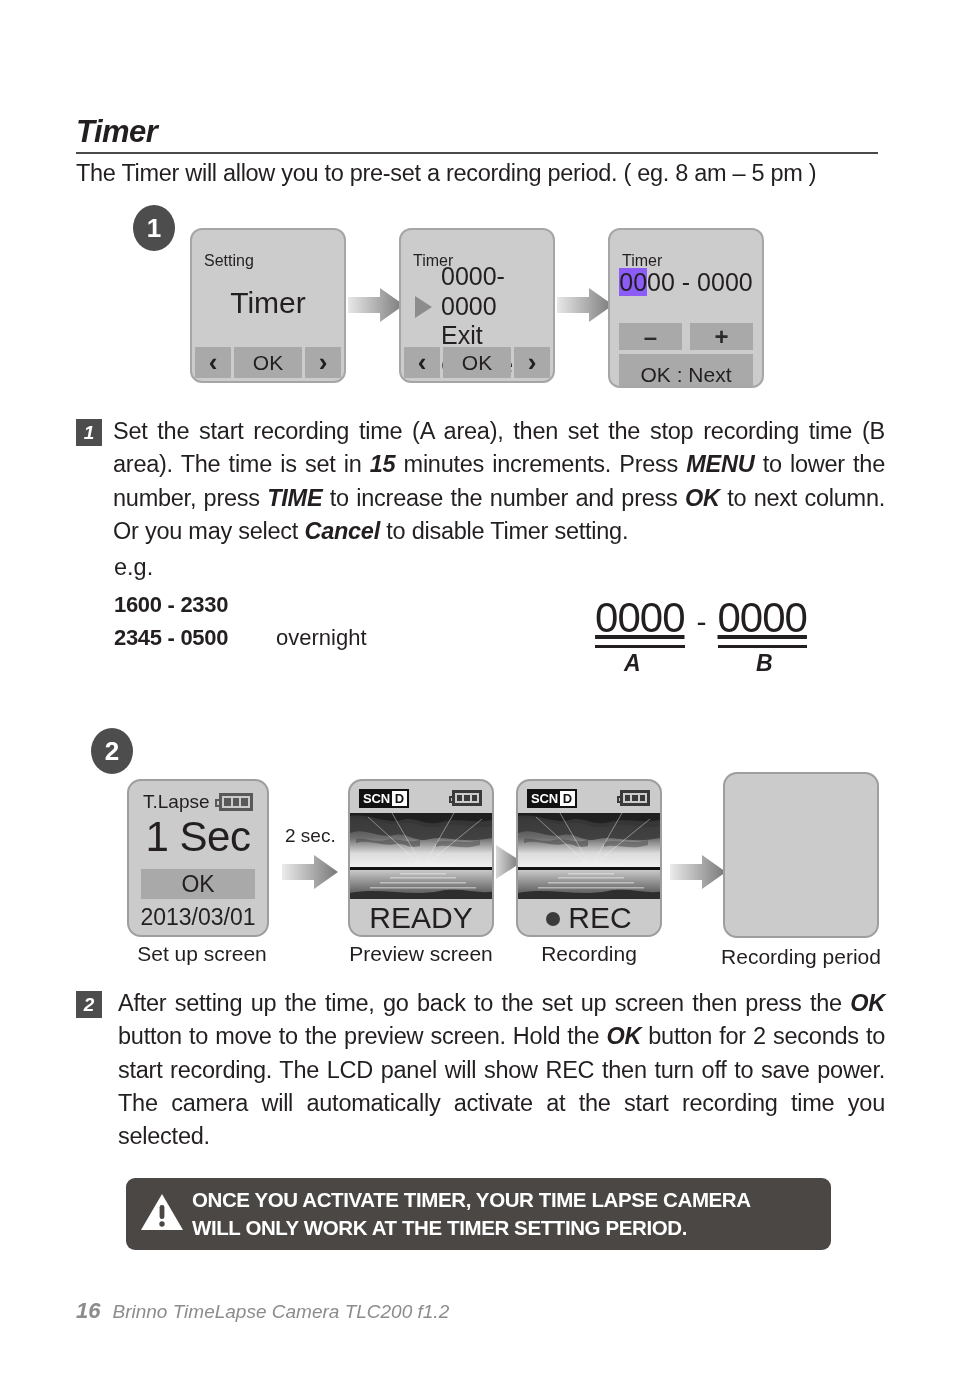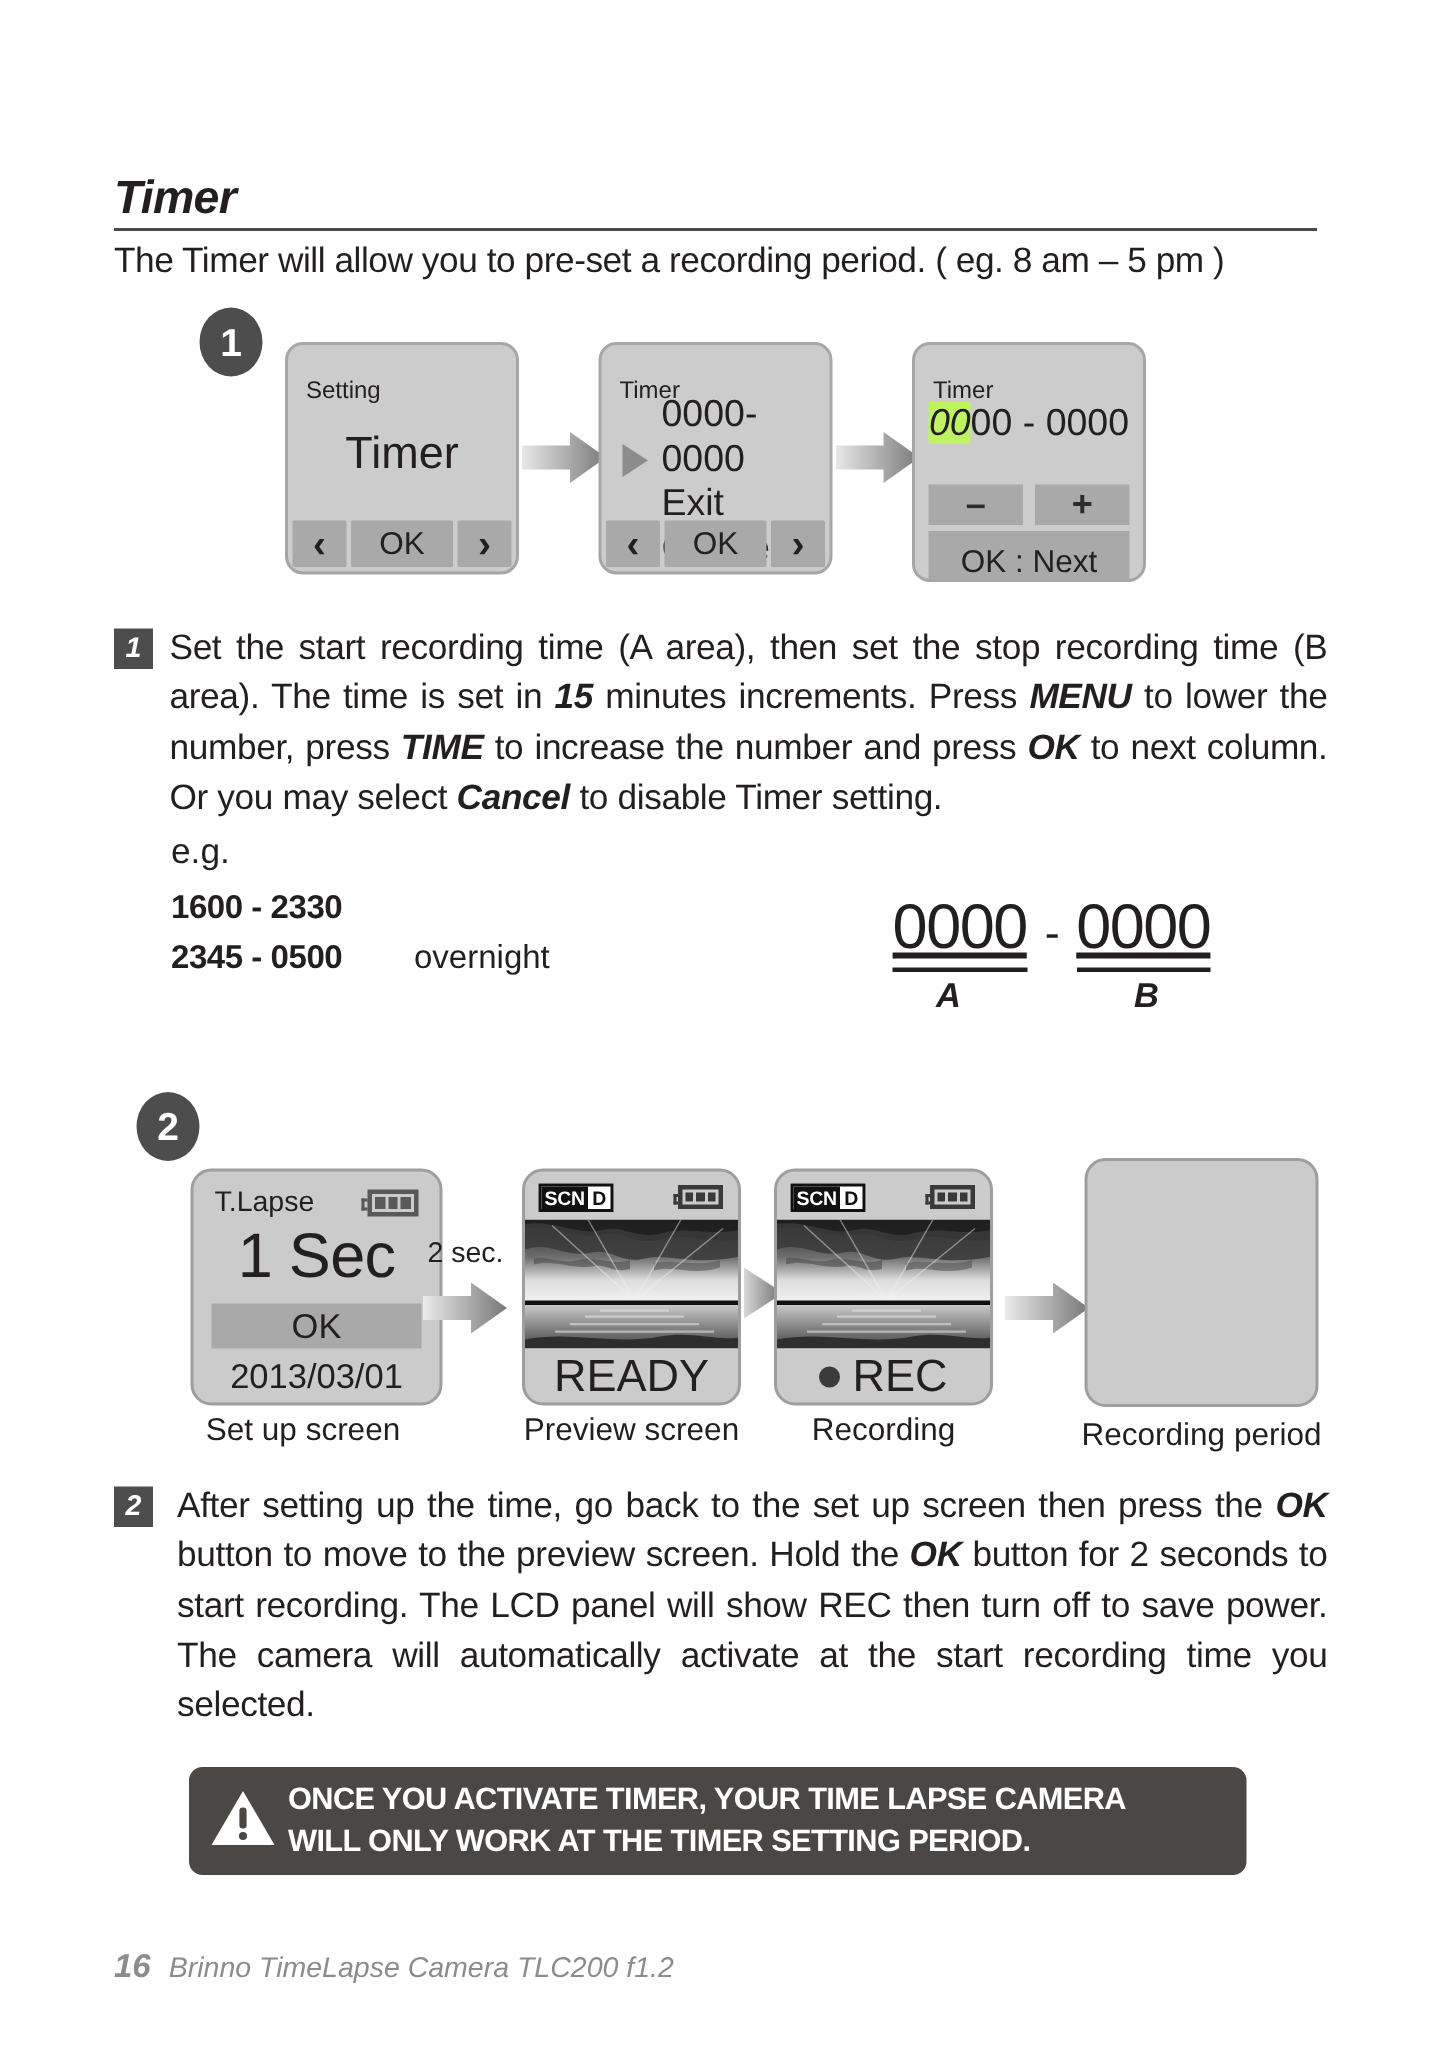--- a/index.html
+++ b/index.html
@@ -109,22 +109,21 @@
   }
 
   .timer-digits {
     position: absolute; left: 0; right: 0; top: 38px;
     text-align: center;
     font-size: 25px;
     color: #231f20;
     white-space: pre;
   }
   .timer-digits .hl {
-    background: #bef264;
-    font-style: italic;
+    background: #8b5cf6;
   }
   .pm-row {
     position: absolute; left: 9px; right: 9px; top: 93px;
     display: flex; gap: 8px;
   }
   .pm-btn {
     flex: 1;
     height: 27px;
     background: #a9a9a9;
     display: flex; align-items: center; justify-content: center;
@@ -434,21 +433,21 @@
       <span class="ab-grp">0000</span>
     </div>
     <div class="ab-labels">
       <span class="a">A</span>
       <span class="b">B</span>
     </div>
   </div>
 
   <div class="step-badge" style="left:91px; top:728px;">2</div>
 
-  <div class="lcd2" style="left:127px; top:779px; width:168px; height:158px;">
+  <div class="lcd2" style="left:127px; top:779px; width:142px; height:158px;">
     <div class="tl-title">T.Lapse</div>
     <div class="battery">
         <i></i>
         <i></i>
         <i></i>
       </div>
     <div class="tl-sec">1 Sec</div>
     <div class="tl-ok">OK</div>
     <div class="tl-date">
       <div>2013/03/01</div>

